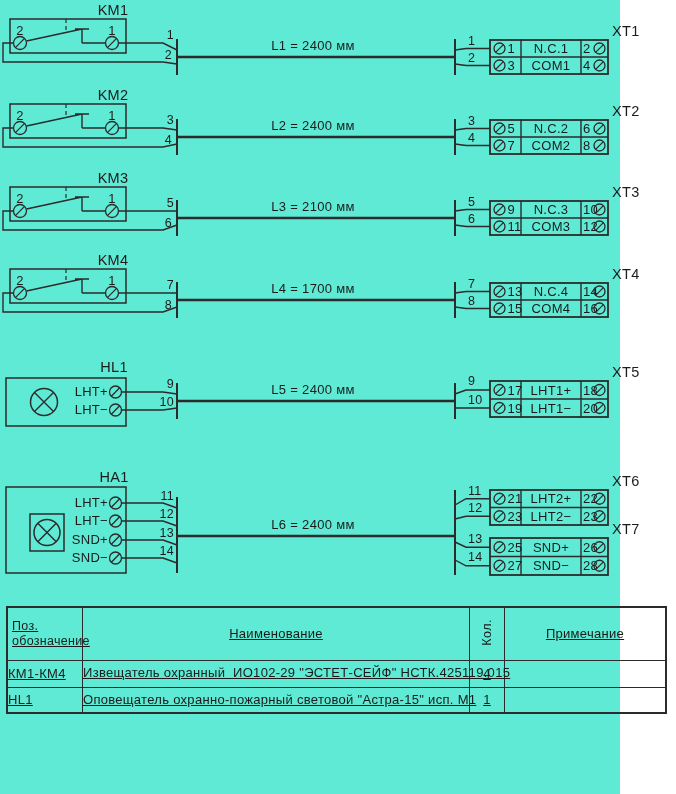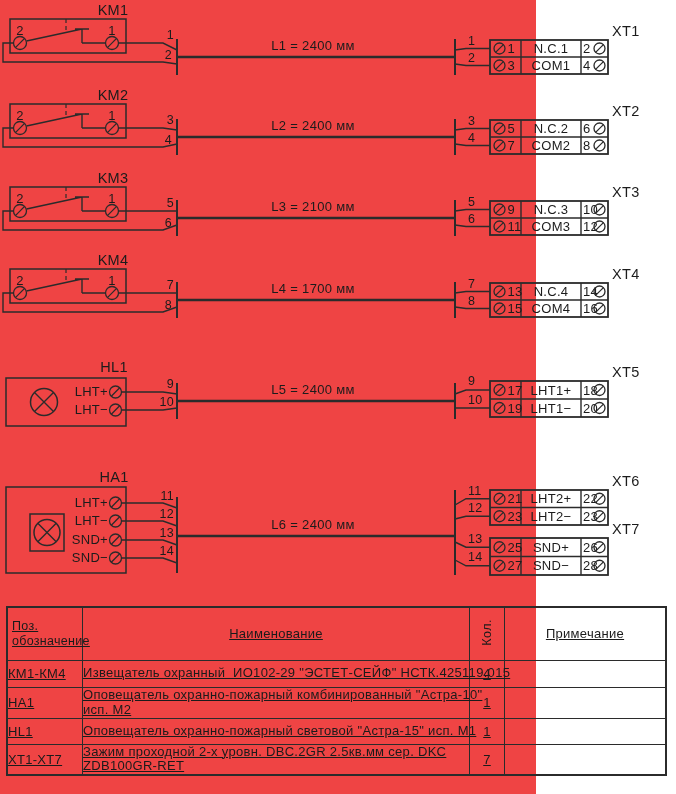--- a/index.html
+++ b/index.html
@@ -1,18 +1,18 @@
 <!DOCTYPE html>
 <html><head>
 <meta charset="utf-8">
 <style>
   html,body { margin:0; padding:0; }
   body { background:#ffffff; width:676px; height:794px; position:relative;
          font-family:"Liberation Sans", sans-serif; color:#1b1b1b; }
-  #page { position:absolute; left:0; top:0; width:536px; height:794px; background:#ef4444; }
+  #page { position:absolute; left:0; top:0; width:620px; height:794px; background:#5eead4; }
   svg text { font-family:"Liberation Sans", sans-serif; fill:#1c1c1c; letter-spacing:0.3px; }
   .f15 { font-size:14.5px; }
   .f13 { font-size:13px; }
   .f12 { font-size:12.5px; }
   .ln  { stroke:#2b2b2b; stroke-width:1.4; fill:none; }
   .ln2 { stroke:#2b2b2b; stroke-width:2; fill:none; }
   .cab { stroke:#2b2b2b; stroke-width:2.4; fill:none; }
   .box { fill:none; stroke:#2b2b2b; stroke-width:1.5; }
   .tbl { fill:none; stroke:#2b2b2b; stroke-width:1.8; }
   .trm { fill:none; stroke:#2b2b2b; stroke-width:1.3; }
@@ -384,41 +384,23 @@
     <td class="c-note">Примечание</td>
   </tr>
   <tr class="h-r1">
     <td class="c-pos pos-cell">КМ1-КМ4</td>
     <td class="c-name name-cell">
       <span class="name-line">Извещатель охранный  ИО102-29 "ЭСТЕТ-СЕЙФ" НСТК.425119.015</span>
     </td>
     <td class="c-qty qty-cell">4</td>
     <td class="c-note"></td>
   </tr>
-  <tr class="h-r2">
-    <td class="c-pos pos-cell">НА1</td>
-    <td class="c-name name-cell">
-      <span class="name-line">Оповещатель охранно-пожарный комбинированный "Астра-10"</span>
-      <span class="name-line">исп. М2</span>
-    </td>
-    <td class="c-qty qty-cell">1</td>
-    <td class="c-note"></td>
-  </tr>
   <tr class="h-r3">
     <td class="c-pos pos-cell">HL1</td>
     <td class="c-name name-cell">
       <span class="name-line">Оповещатель охранно-пожарный световой "Астра-15" исп. М1</span>
     </td>
     <td class="c-qty qty-cell">1</td>
     <td class="c-note"></td>
   </tr>
-  <tr class="h-r4">
-    <td class="c-pos pos-cell">ХТ1-ХТ7</td>
-    <td class="c-name name-cell">
-      <span class="name-line">Зажим проходной 2-х уровн. DBC.2GR 2.5кв.мм сер. DKC</span>
-      <span class="name-line">ZDB100GR-RET</span>
-    </td>
-    <td class="c-qty qty-cell">7</td>
-    <td class="c-note"></td>
-  </tr>
 </tbody>
     </table>
 </div>
 
 </body></html>

